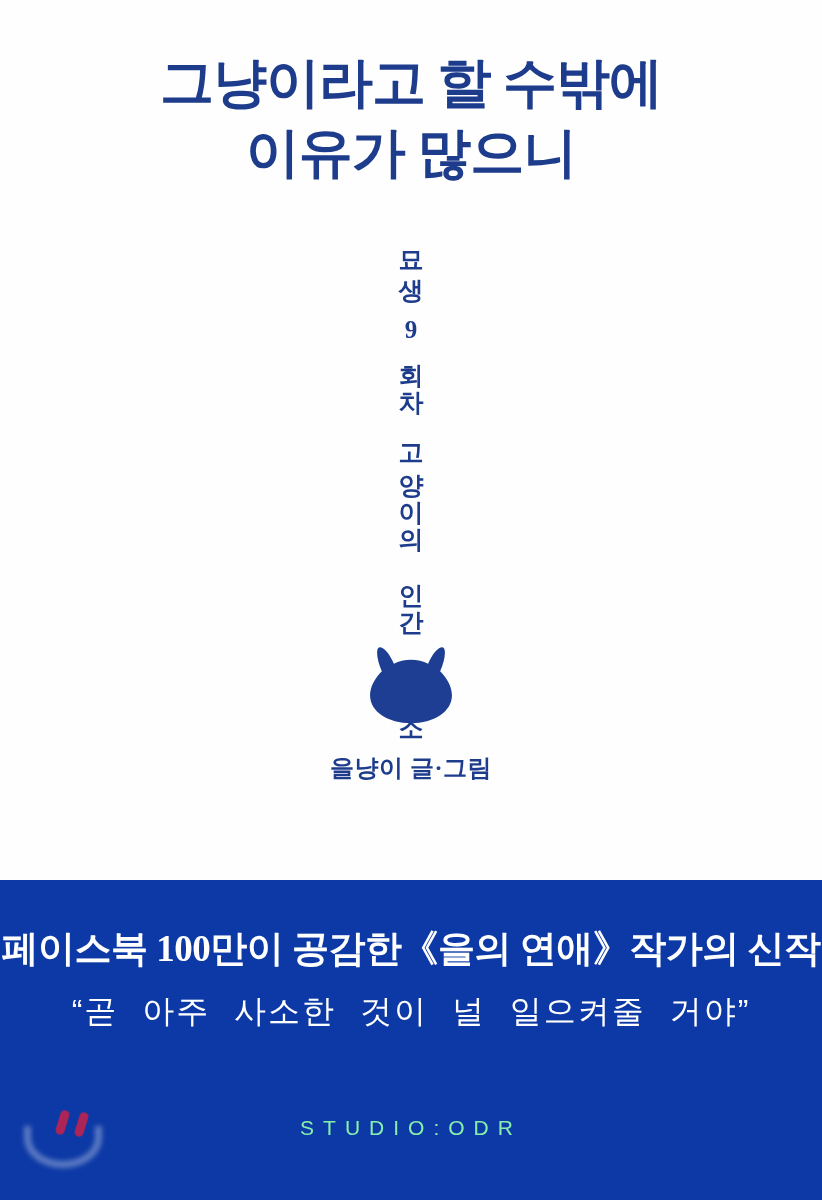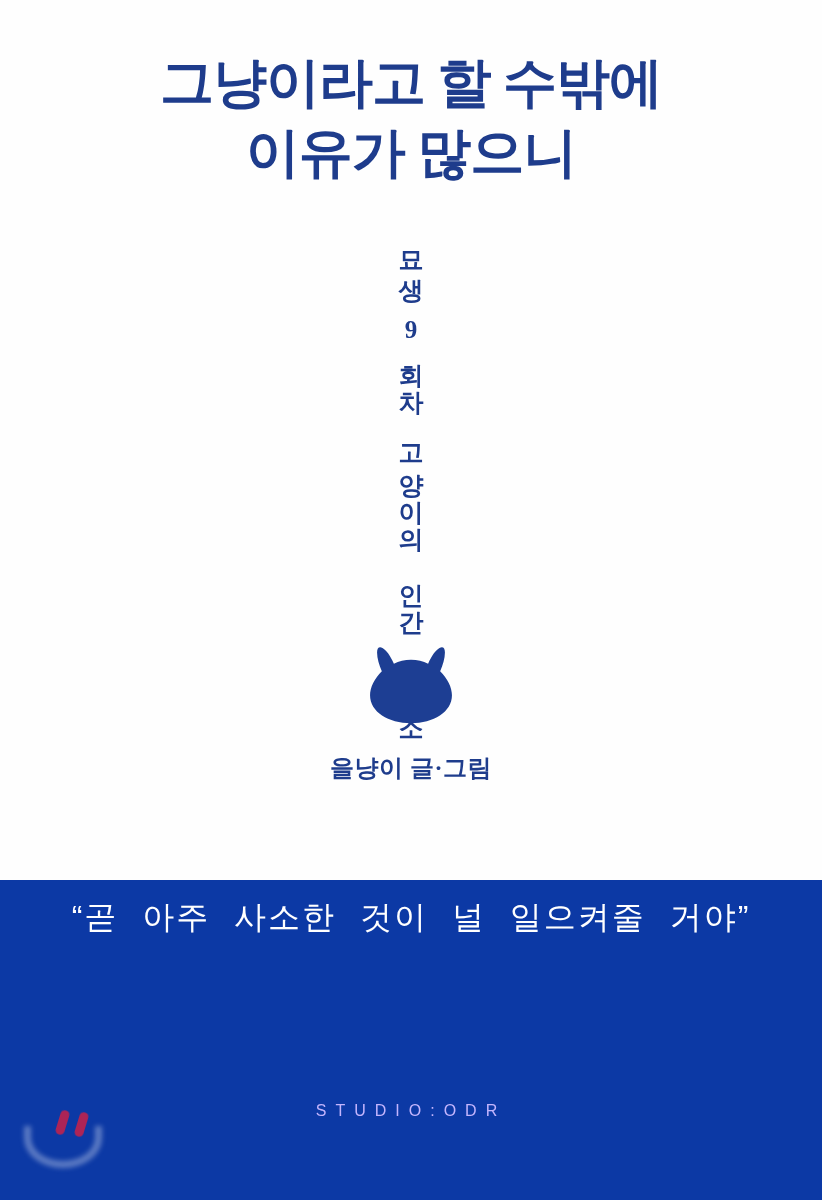--- a/index.html
+++ b/index.html
@@ -57,26 +57,26 @@
   }
   .banner-quote{
     margin:0;padding-top:16px;
     text-align:center;
     font-family:"Liberation Sans","DejaVu Sans",sans-serif;
     font-size:32px;font-weight:400;
     letter-spacing:2px;word-spacing:13px;
     color:#ffffff;
   }
   .publisher{
-    position:absolute;left:0;top:222px;width:100%;
+    position:absolute;left:0;top:236px;width:100%;
     text-align:center;
     font-family:"Liberation Sans","DejaVu Sans",sans-serif;
-    font-size:16px;font-weight:400;
+    font-size:21px;font-weight:400;
     letter-spacing:9px;
-    color:#c4b5fd;
+    color:#86efac;
   }
   
   .smiley{
     position:absolute;left:20px;top:222px;
     width:110px;height:80px;
   }
   .smiley .eye{
     position:absolute;
     width:9px;height:25px;
     border-radius:5px;
@@ -123,20 +123,21 @@
         C87.7,4 85.5,2 81.7,3.9
         C77.5,6 73,12.5 69,21.4
         C63.5,18.6 57,17 50,17 Z"></path>
     </svg>
   </div>
 
   <div class="author" style="color:#1e3c8c;">을냥이 글·그림</div>
 
   <div class="banner" style="background:#0c39a5;">
 
+    <p class="banner-headline">페이스북 100만이 공감한《을의 연애》작가의 신작</p>
 
     <p class="banner-quote">“곧 아주 사소한 것이 널 일으켜줄 거야”</p>
 
     <div class="smiley">
       <span class="eye e1" style="background:#ad2456;"></span>
       <span class="eye e2" style="background:#ad2456;"></span>
       <span class="smile"></span>
     </div>
 
     <div class="publisher">STUDIO:ODR</div>

